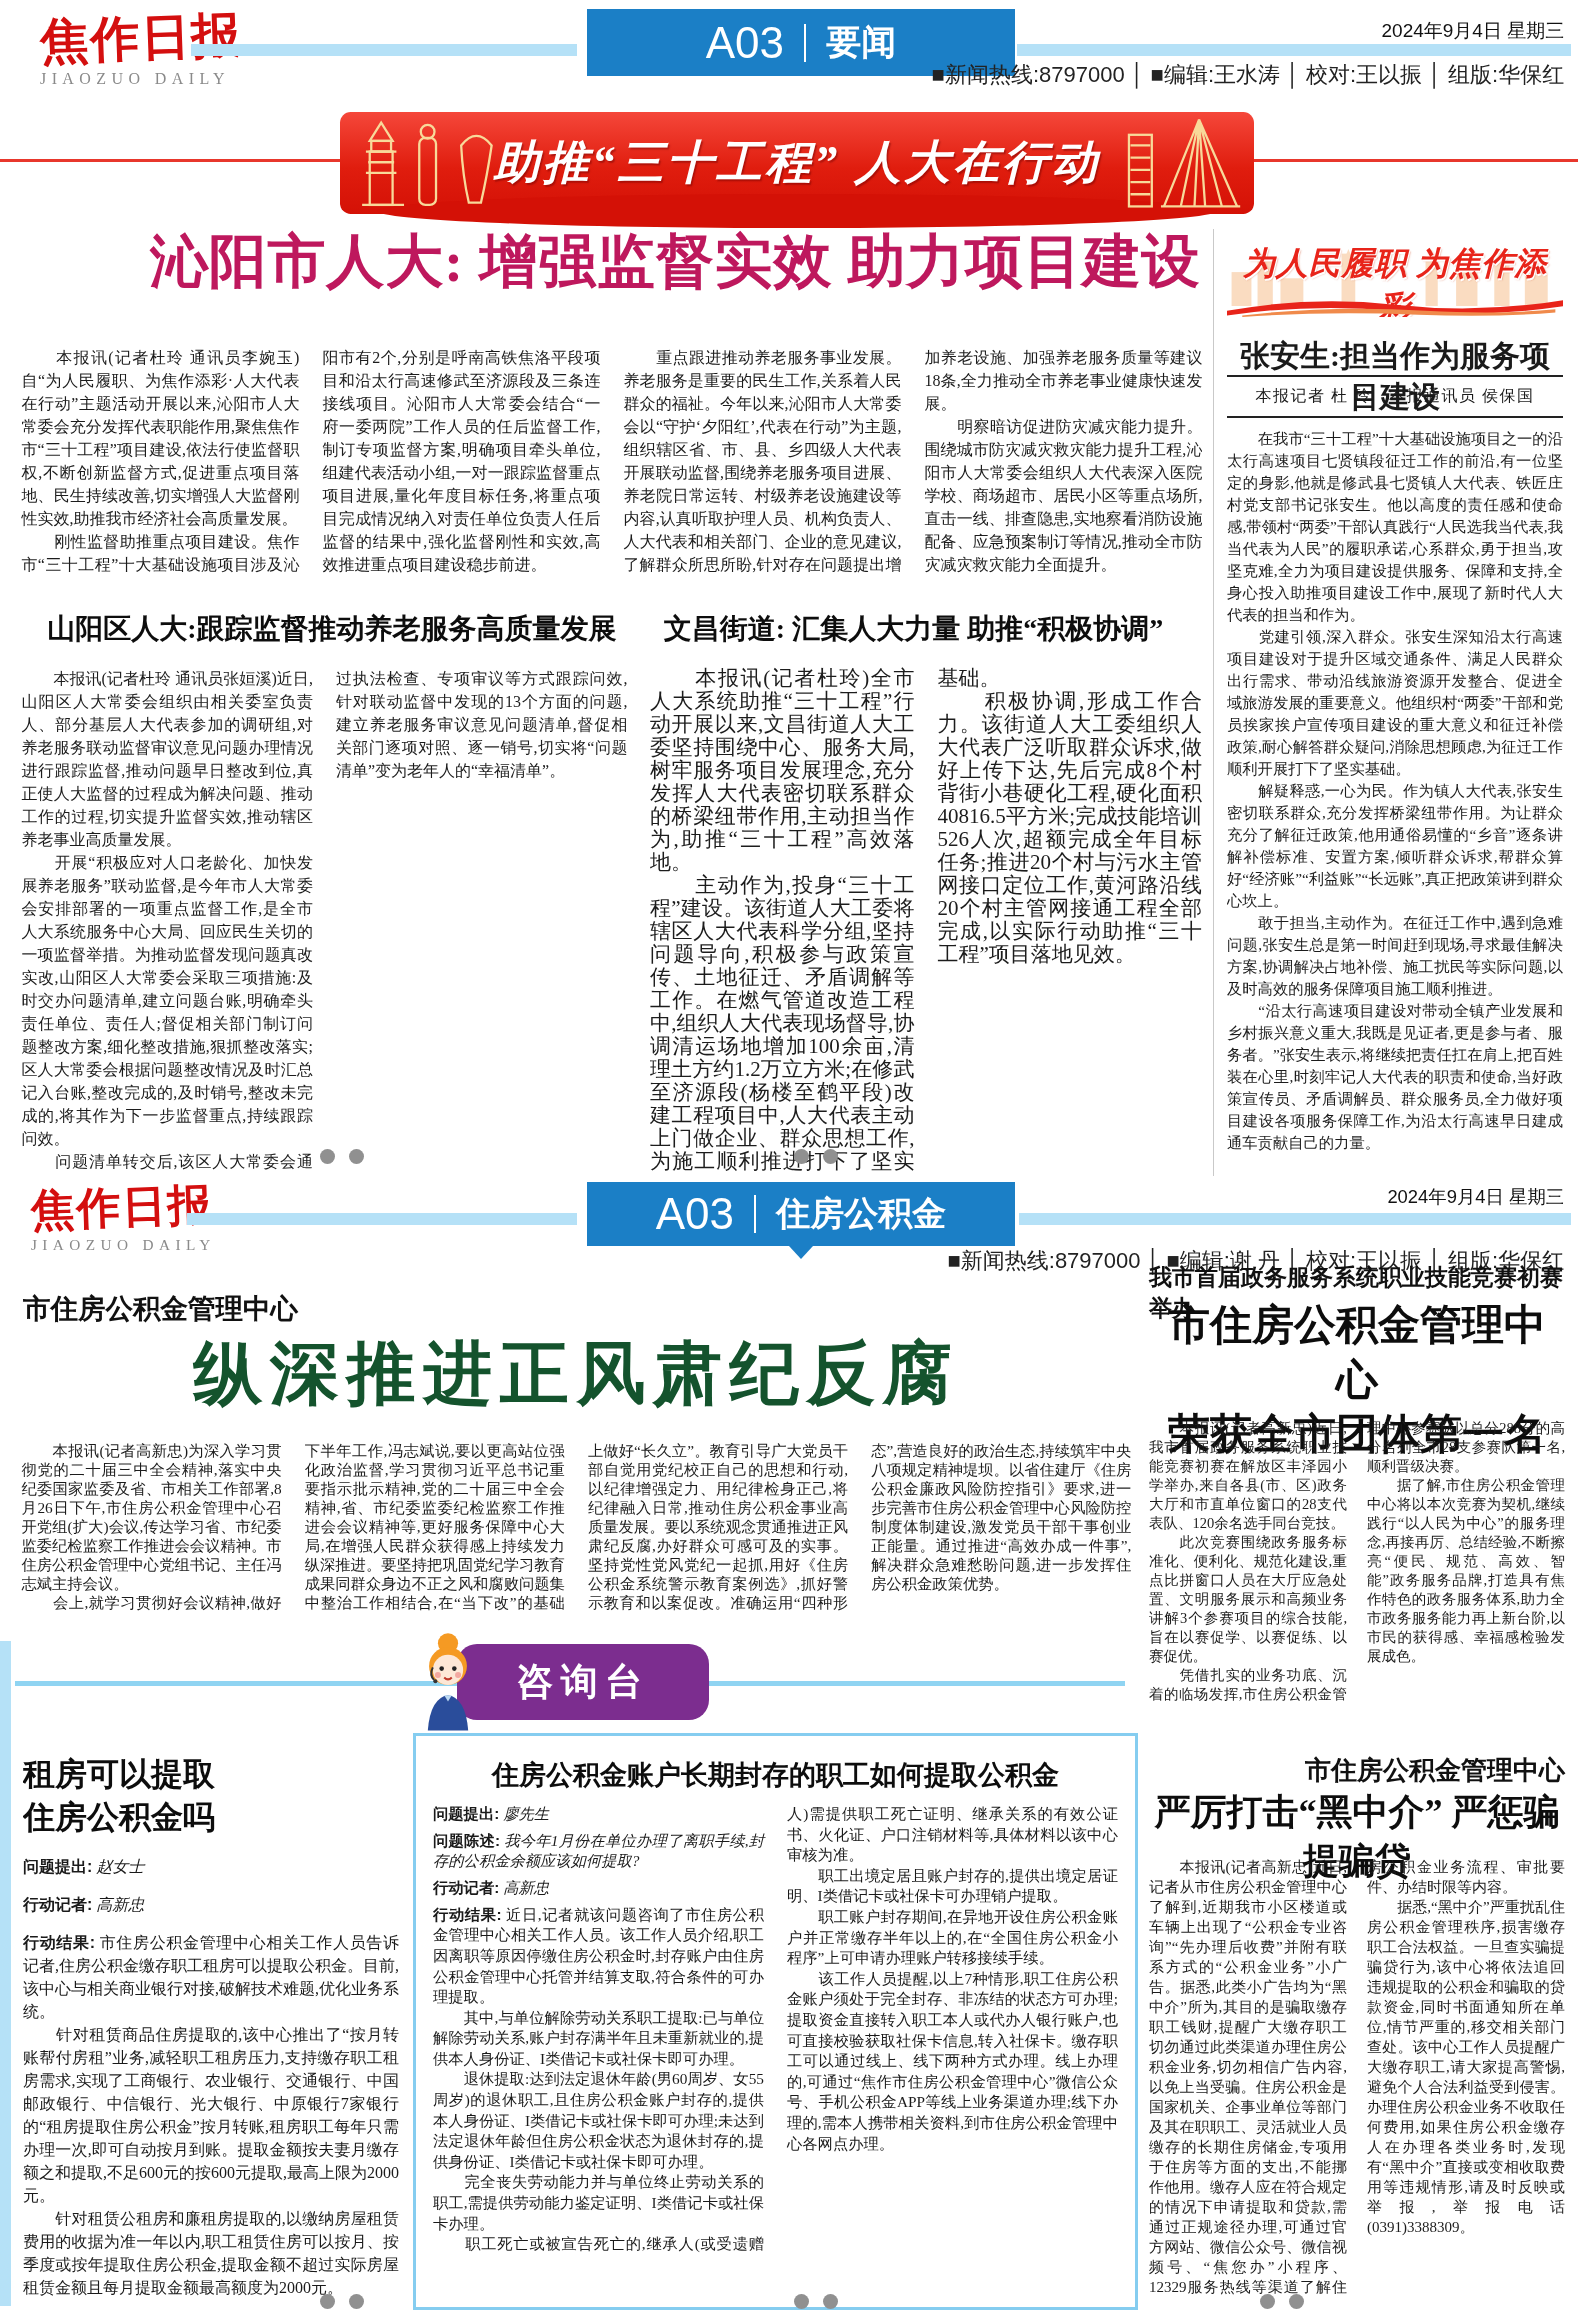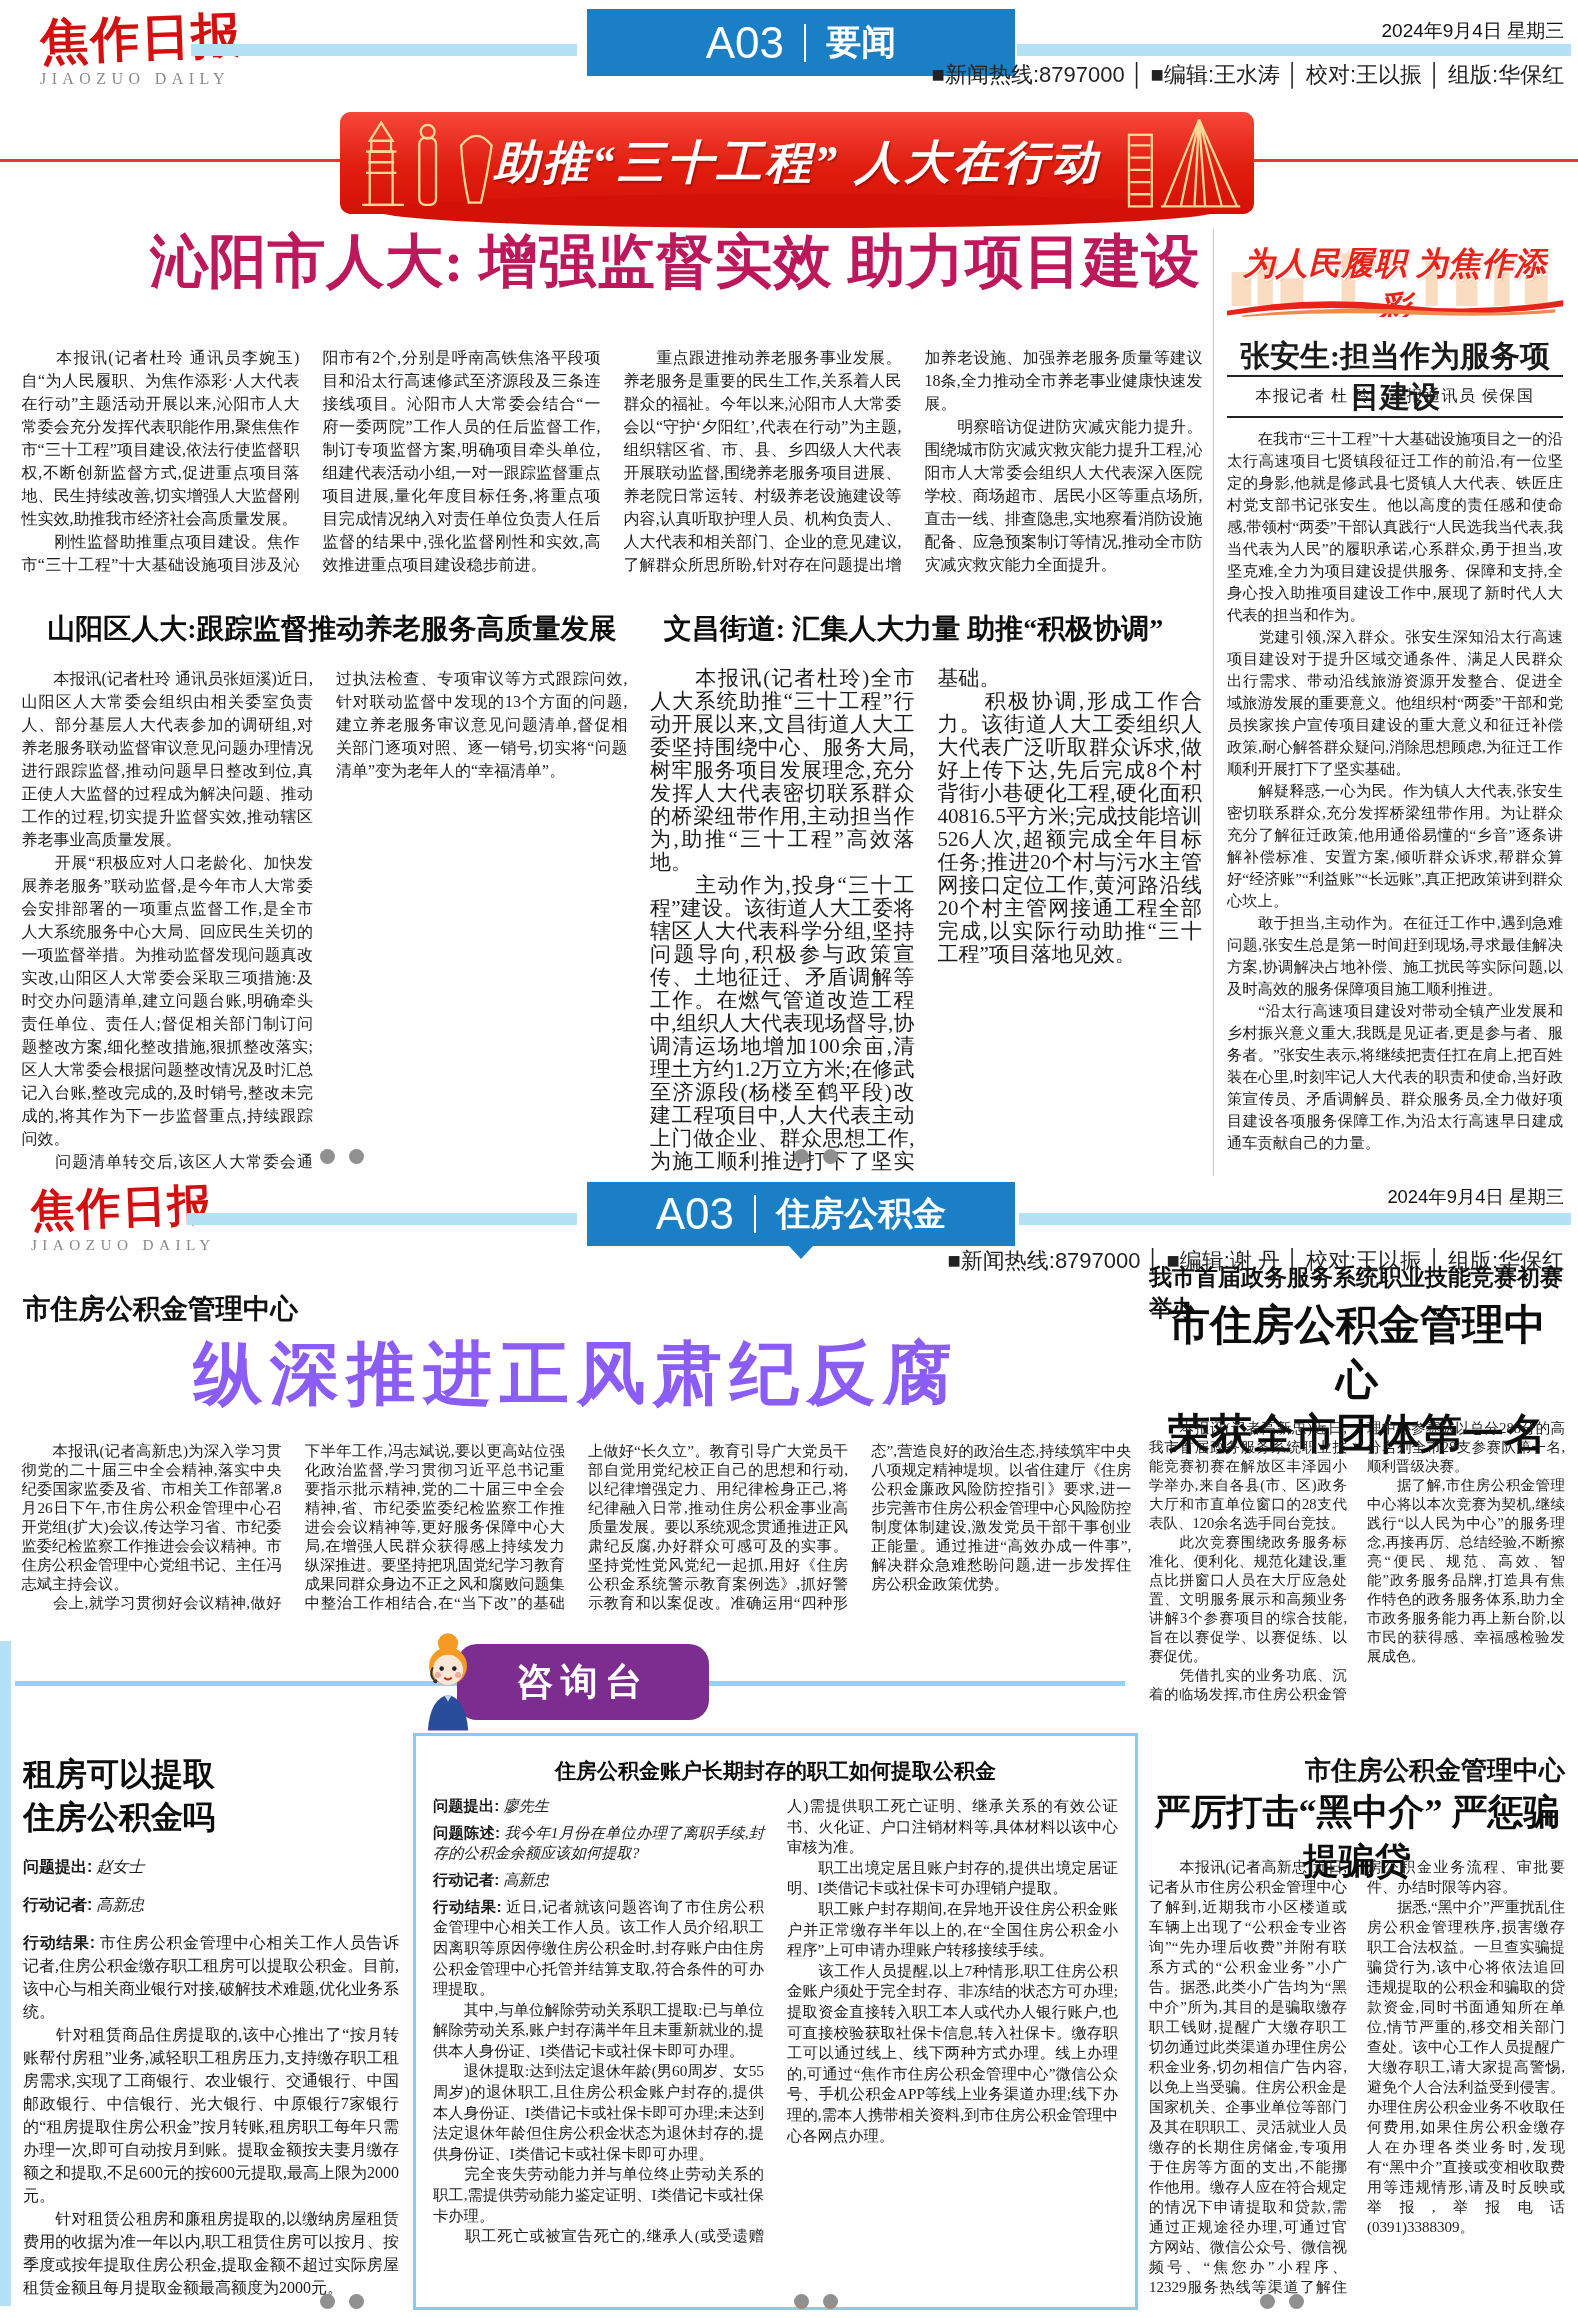--- a/index.html
+++ b/index.html
@@ -48,39 +48,39 @@
   .zhang-byline{position:absolute;left:1227px;top:375px;width:336px;text-align:center;font-size:16px;
                 border-top:2.3px solid #222;border-bottom:2.3px solid #222;padding:9.2px 0;letter-spacing:1.5px;}
   .zhang-body{position:absolute;left:1227px;top:428px;width:336px;height:748px;
               font-size:15.3px;line-height:22px;}
   
   .dotpair{position:absolute;display:flex;gap:13.8px;}
   .dot{width:15.3px;height:15.3px;border-radius:50%;background:#909090;}
   
   .kicker2{position:absolute;left:23px;top:1291px;font-size:27.5px;font-weight:700;color:#111;}
   .zs-head{position:absolute;left:21.4px;top:1328px;width:1110px;text-align:center;
-           font-size:69px;font-weight:900;letter-spacing:7.6px;color:#8b5cf6;}
+           font-size:69px;font-weight:900;letter-spacing:7.6px;color:#14532d;}
   .zs-body{position:absolute;left:21.4px;top:1441px;width:1110px;height:185px;column-count:4;column-gap:23px;
            font-size:15.3px;line-height:19px;}
   .hline-blue{position:absolute;left:15.3px;top:1681px;width:1110px;height:5.4px;background:#8fd4f2;}
   .leftbar-blue{position:absolute;left:0;top:1641px;width:10.7px;height:665px;background:#b5e1f7;}
   .consult{position:absolute;left:457px;top:1644px;width:252px;height:76px;background:#7c2d8f;border-radius:20px;
            color:#fff;font-size:37px;font-weight:700;letter-spacing:7.6px;
            display:flex;align-items:center;justify-content:center;z-index:3;}
   .girl{position:absolute;left:410px;top:1632px;z-index:4;}
   
   .qa1{position:absolute;left:23px;top:1753px;width:376px;height:552px;overflow:hidden;}
   .qa-headline{font-size:32px;font-weight:900;line-height:1.35;white-space:pre-line;color:#0d0d0d;}
   .qa-row{margin-top:15.3px;font-size:16px;line-height:23px;text-align:justify;}
   .qa-label{font-weight:700;font-family:"Liberation Sans","DejaVu Sans",sans-serif;}
   .qa-val{font-style:italic;}
   .qa-result{white-space:pre-line;}
   .qa2box{position:absolute;left:413px;top:1733px;width:725px;height:577px;border:3.8px solid #85cdf0;
           box-sizing:border-box;background:#fff;}
-  .qa2-head{margin:21.4px 18.4px 6.1px;text-align:center;font-size:21px;font-weight:900;color:#0d0d0d;}
+  .qa2-head{margin:21.4px 18.4px 6.1px;text-align:center;font-size:27px;font-weight:900;color:#0d0d0d;}
   .qa2-cols{margin:10.7px 17px 0;height:465px;column-count:2;column-gap:23px;column-fill:auto;overflow:hidden;
             font-size:15.3px;line-height:20.6px;text-align:justify;}
   .qa2-cols .qa-row{margin-top:0;margin-bottom:6.1px;font-size:15.3px;line-height:20.6px;}
   
   .award-kicker{position:absolute;left:1149px;top:1262px;width:416px;font-size:23px;font-weight:700;color:#111;}
   .award-head{position:absolute;left:1149px;top:1298px;width:416px;text-align:center;font-size:42px;font-weight:900;
               line-height:1.3;white-space:pre-line;color:#0d0d0d;}
   .award-body{position:absolute;left:1149px;top:1419px;width:416px;height:303px;column-count:2;column-gap:20px;
               font-size:14.5px;line-height:19px;}
   .crack-kicker{position:absolute;left:1149px;top:1753px;width:416px;text-align:right;font-size:26px;font-weight:700;color:#111;}

